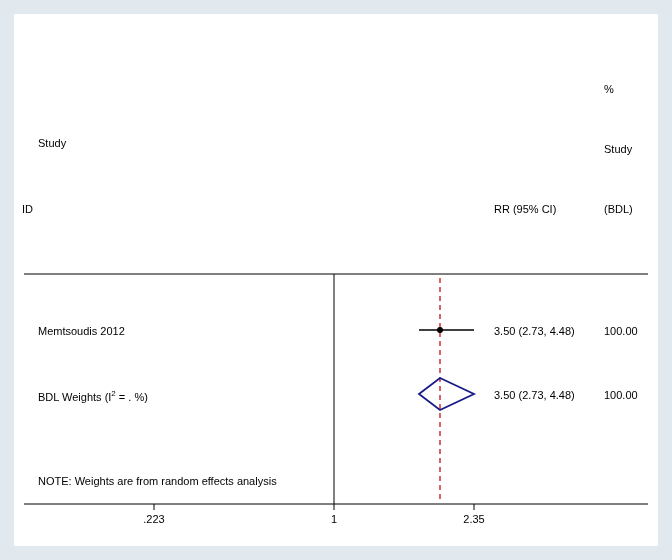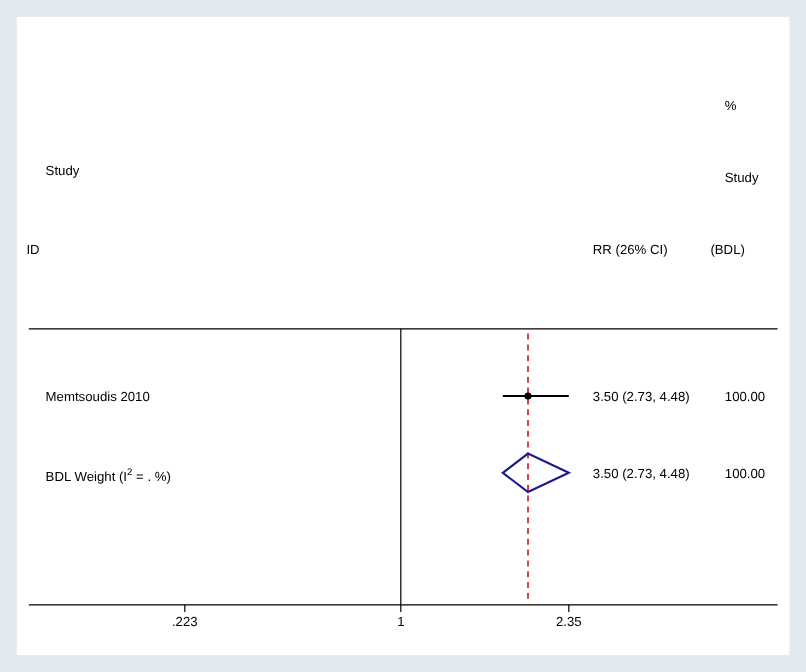--- a/index.html
+++ b/index.html
@@ -11,33 +11,34 @@
 </style>
 </head>
 <body>
 
 <div class="plot">
 
   <span class="lbl" style="left:590px;top:70px">%</span>
   <span class="lbl" style="left:24px; top:124px">Study</span>
   <span class="lbl" style="left:590px;top:130px">Study</span>
   <span class="lbl" style="left:8px; top:190px">ID</span>
-  <span class="lbl" style="left:480px;top:190px">RR (26% CI)</span>
-  <span class="lbl" style="left:578px;top:190px">(BDL)</span>
+  <span class="lbl" style="left:480px;top:190px">RR (95% CI)</span>
+  <span class="lbl" style="left:590px;top:190px">(BDL)</span>
 
-  <span class="lbl" style="left:24px; top:312px">Memtsoudis 2010</span>
+  <span class="lbl" style="left:24px; top:312px">Memtsoudis 2012</span>
   <span class="lbl" style="left:480px;top:312px">3.50 (2.73, 4.48)</span>
   <span class="lbl" style="left:590px;top:312px">100.00</span>
 
   <span class="lbl" style="left:24px; top:376px">
-    <span>BDL Weight  (I</span><sup style="font-size:8px">2</sup><span> =  . %)</span>
+    <span>BDL Weights  (I</span><sup style="font-size:8px">2</sup><span> =  . %)</span>
   </span>
   <span class="lbl" style="left:480px;top:376px">3.50 (2.73, 4.48)</span>
   <span class="lbl" style="left:590px;top:376px">100.00</span>
 
+  <span class="lbl" style="left:24px; top:462px">NOTE: Weights are from random effects analysis</span>
 
   <svg class="axis" width="644" height="532">
 
     <line x1="10" y1="260" x2="634" y2="260" stroke="#000" stroke-width="1"></line>
 
     <line x1="10" y1="490" x2="634" y2="490" stroke="#000" stroke-width="1"></line>
 
     <line x1="320" y1="260" x2="320" y2="490" stroke="#000" stroke-width="1"></line>
 
     <line x1="426" y1="264" x2="426" y2="486" stroke="#cc3333" stroke-width="1.5" stroke-dasharray="5,4"></line>

